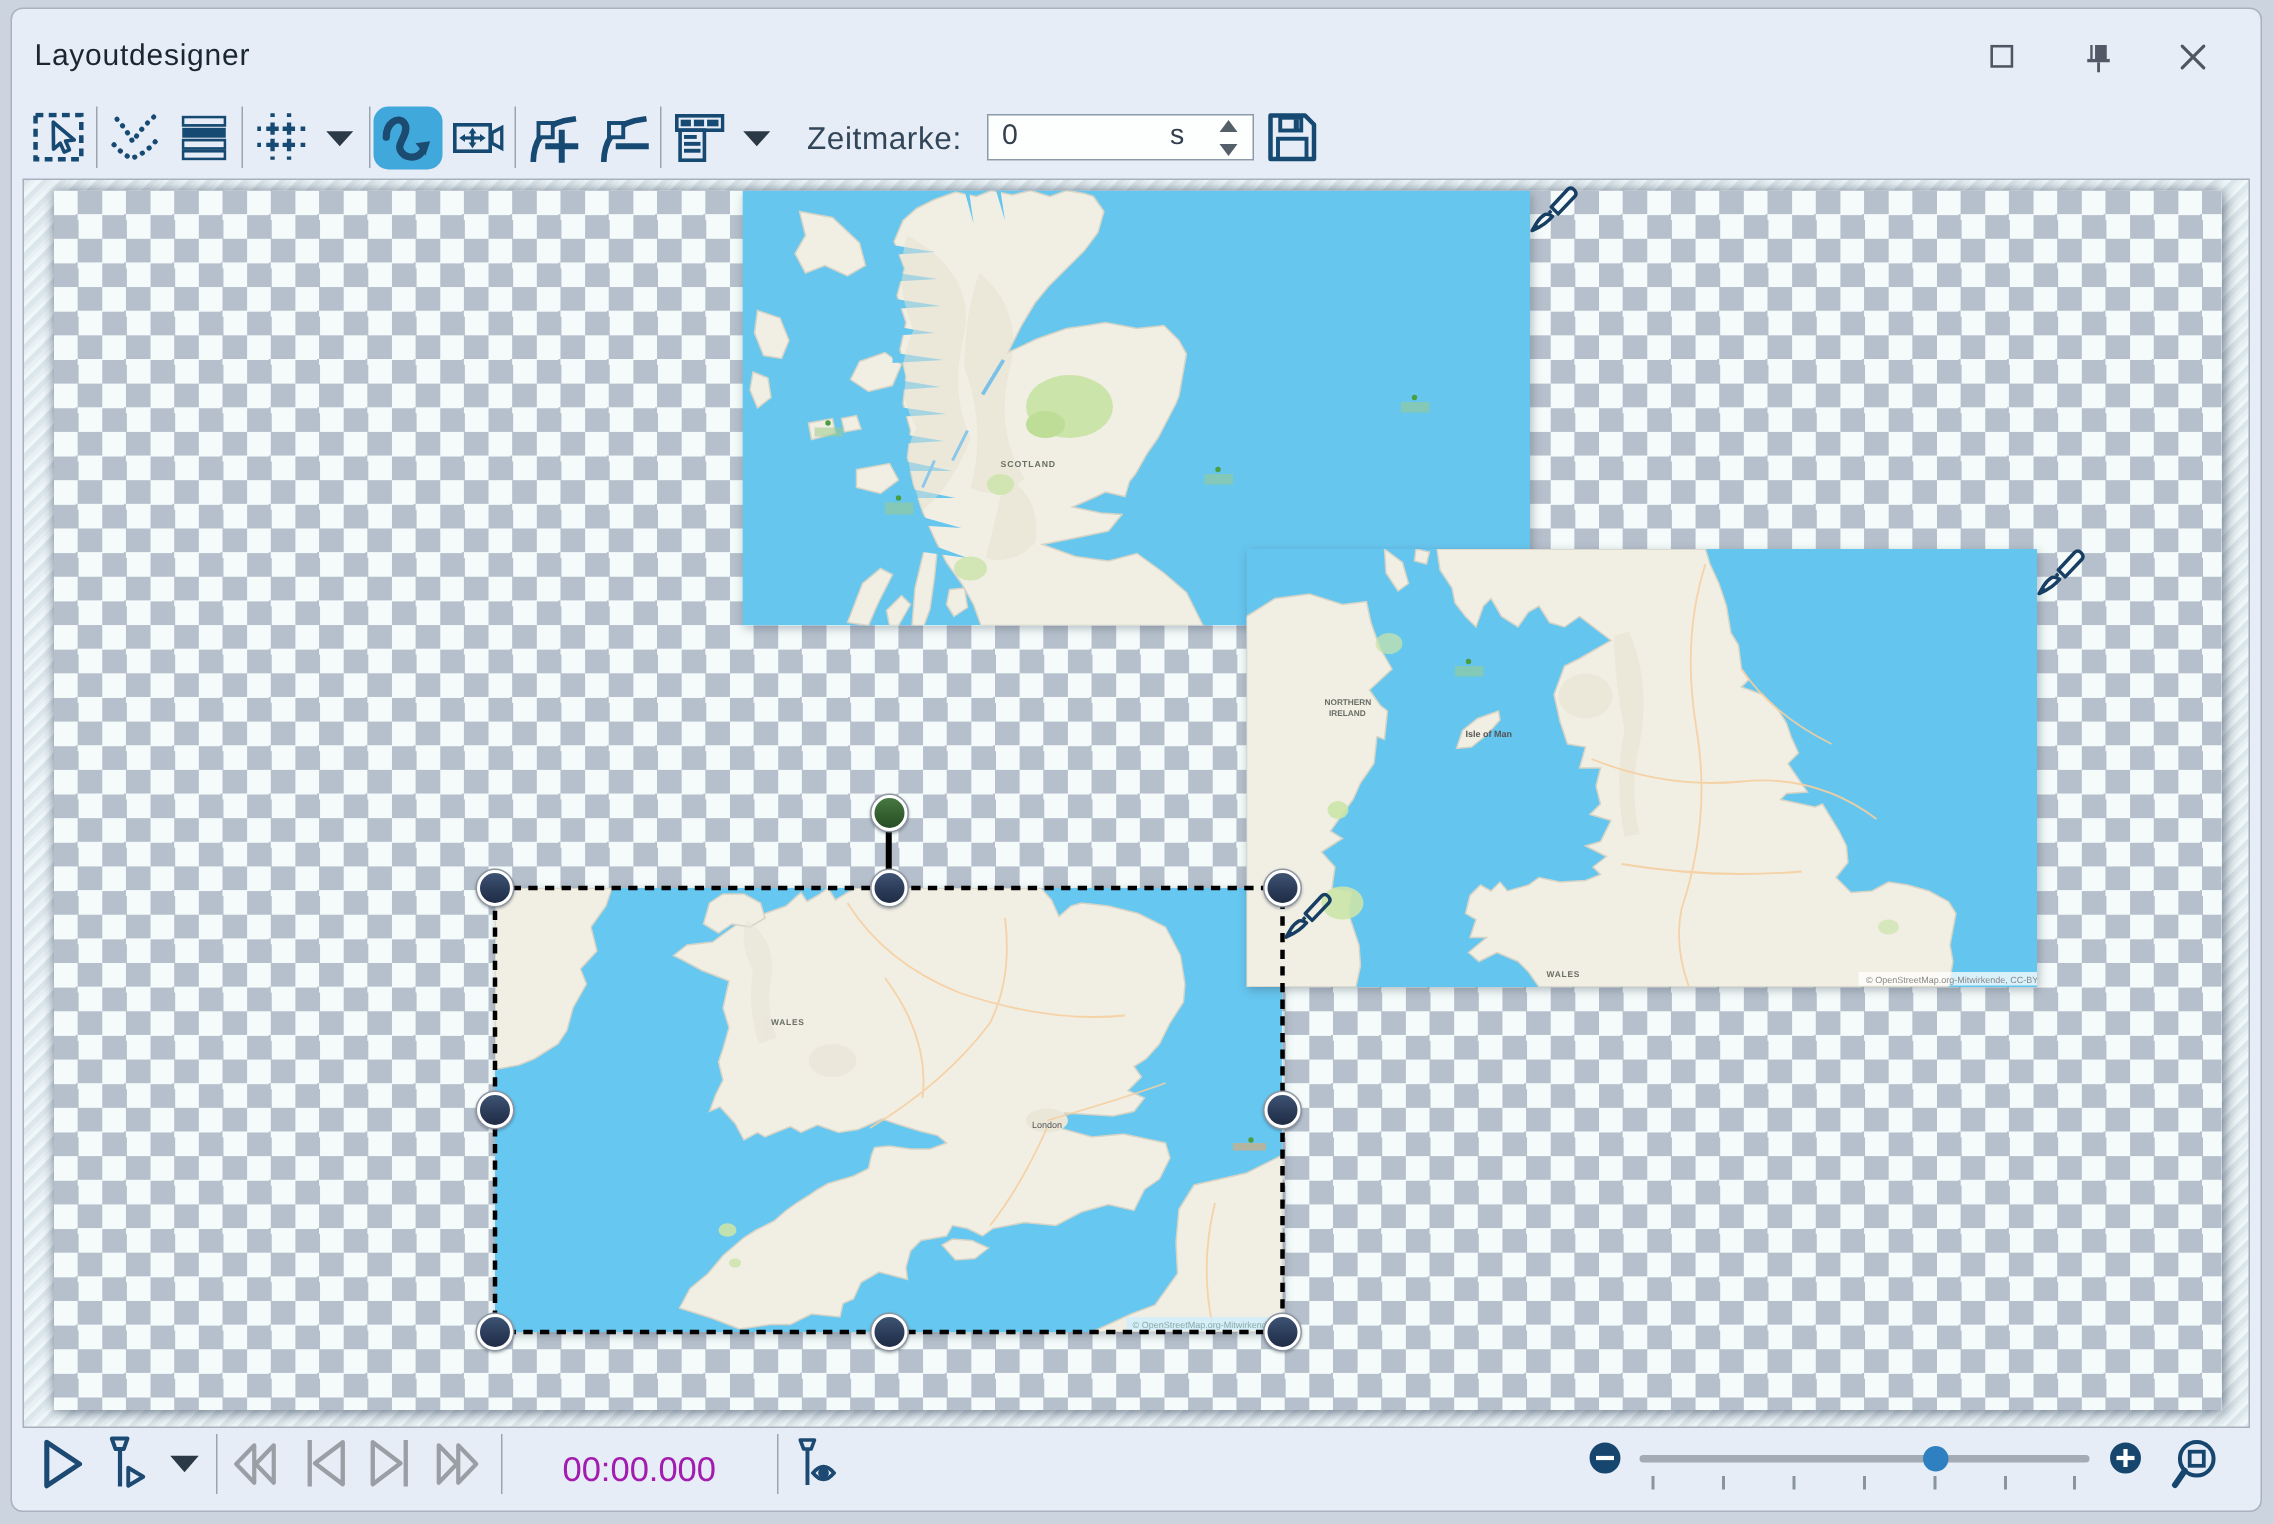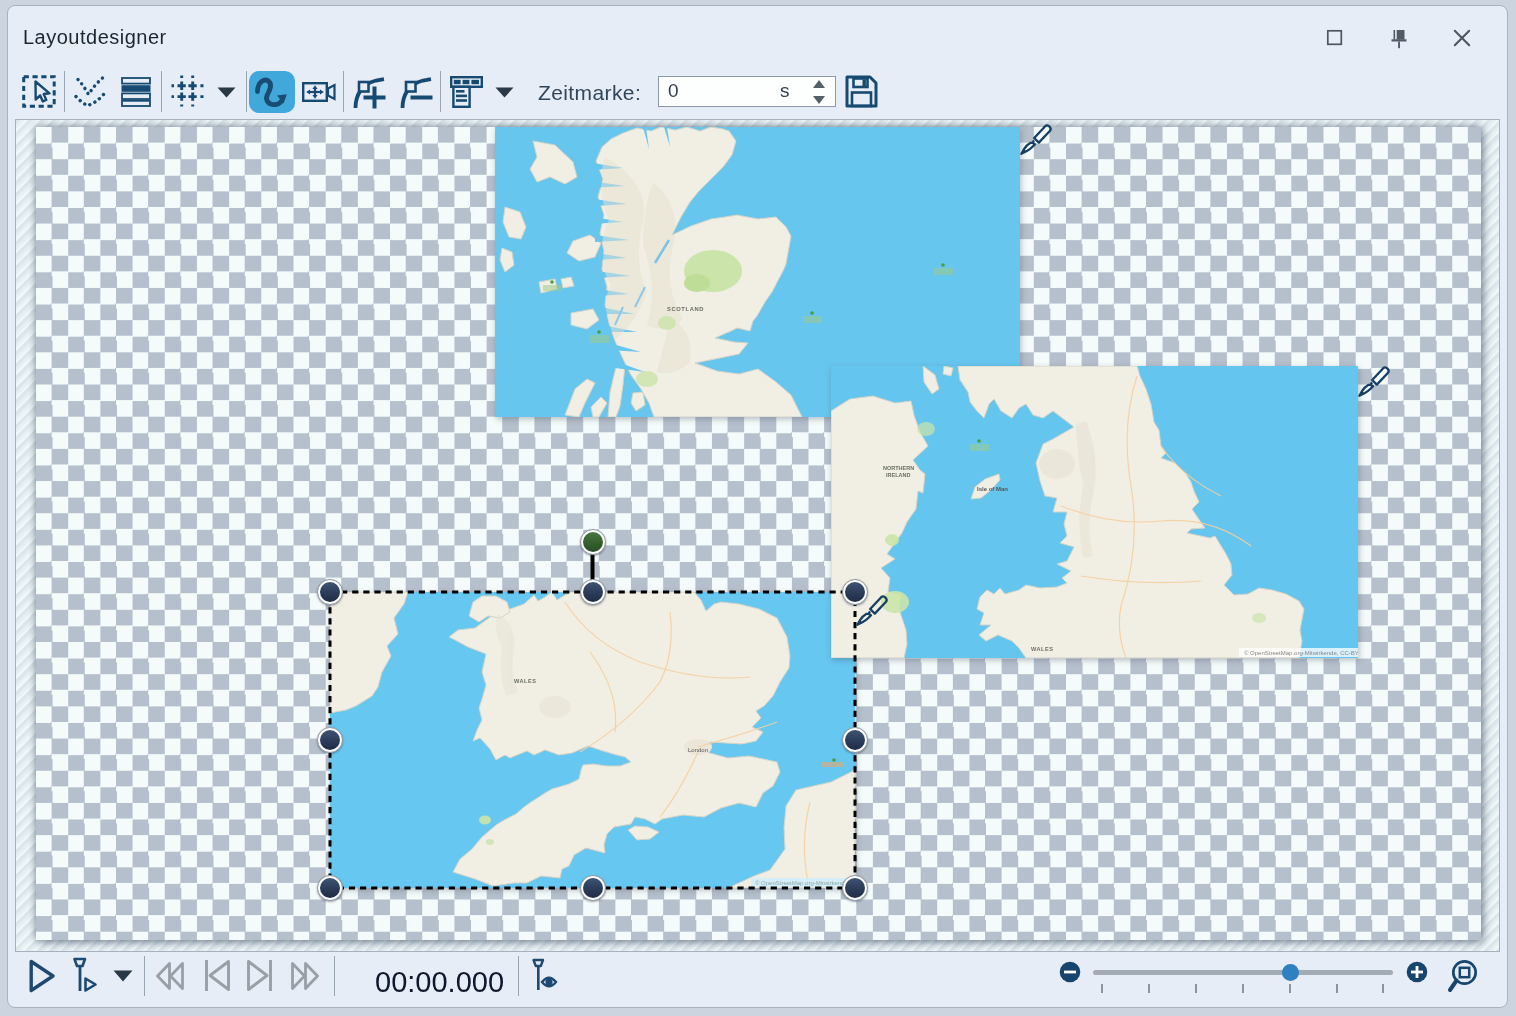--- a/index.html
+++ b/index.html
@@ -13,21 +13,21 @@
  background:repeating-linear-gradient(135deg,#dce7eb 0 2.5px,#e8f0f3 4px 6px,#eff7f9 6px 8.6px);}
 .project{position:absolute;left:20px;top:7px;width:1445px;height:813px;
  background:repeating-conic-gradient(#b6c0cc 0 25%, #f4fbfa 0 50%) 0 0/32.2px 32.2px;
  box-shadow:2px 2px 9px rgba(50,65,90,.6), -1px -1px 6px rgba(50,65,90,.3);}
 .map{position:absolute;box-shadow:1px 2px 6px rgba(60,70,90,.35);}
 .hdl{position:absolute;z-index:6;width:24px;height:24px;border-radius:50%;background:#fff;border:1px solid #8e96a2;box-shadow:0 1px 2px rgba(40,50,70,.4);}
 .hdl .in{position:absolute;left:2px;top:2px;width:20px;height:20px;border-radius:50%;background:linear-gradient(180deg,#3e5373 0%,#2b3c59 55%,#1f2c45 100%);}
 .hdl .ing{position:absolute;left:2px;top:2px;width:20px;height:20px;border-radius:50%;background:linear-gradient(180deg,#477840 0%,#34602f 55%,#264e26 100%);}
 .tf{position:absolute;left:658px;top:76px;width:178px;height:31px;background:#fdffff;border:1px solid #8c99a8;box-sizing:border-box;font-size:18px;color:#333f4c;}
 .zlabel{position:absolute;left:538px;top:81px;font-size:21px;letter-spacing:.4px;color:#32465a;}
-.time{position:absolute;left:375px;top:966px;font-size:29px;color:#0f172a;}
+.time{position:absolute;left:375px;top:966px;font-size:23px;color:#a21caf;}
 </style>
 </head>
 <body>
 <div class="win"></div>
 <div class="title">Layoutdesigner</div>
 
 <svg class="abs" style="left:1325px;top:28px" width="20" height="20" viewBox="0 0 20 20">
     <rect x="2.8" y="2.8" width="13.5" height="13.5" fill="none" stroke="#4d5662" stroke-width="1.7"></rect>
   </svg>
 <svg class="abs" style="left:1389px;top:26px" width="20" height="26" viewBox="0 0 20 26">

